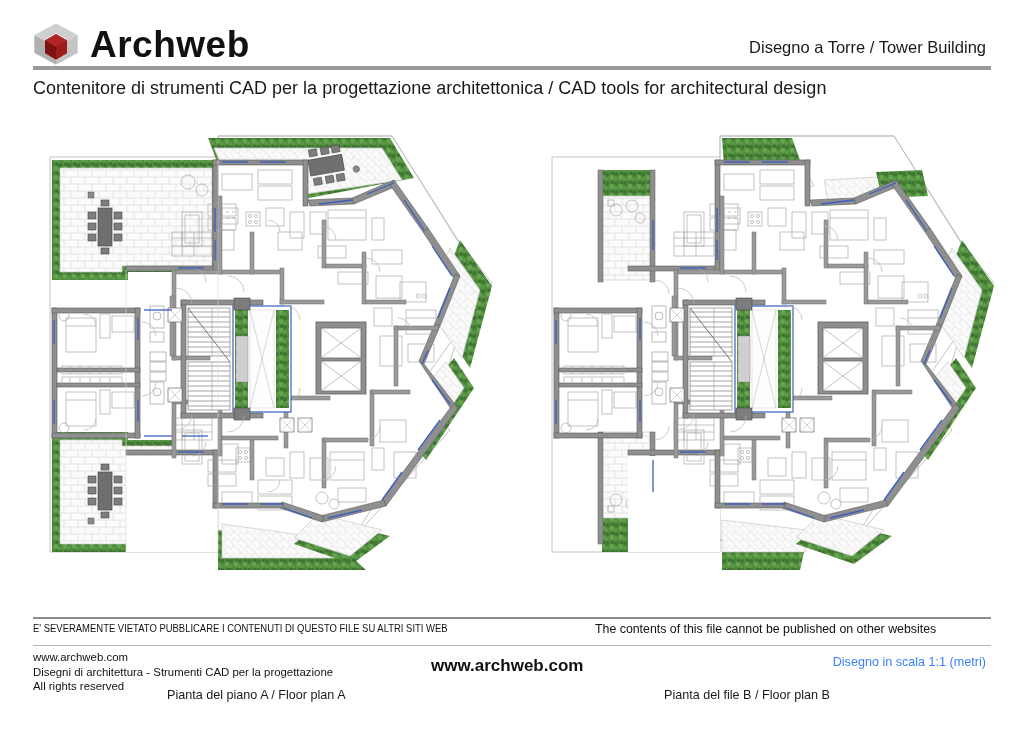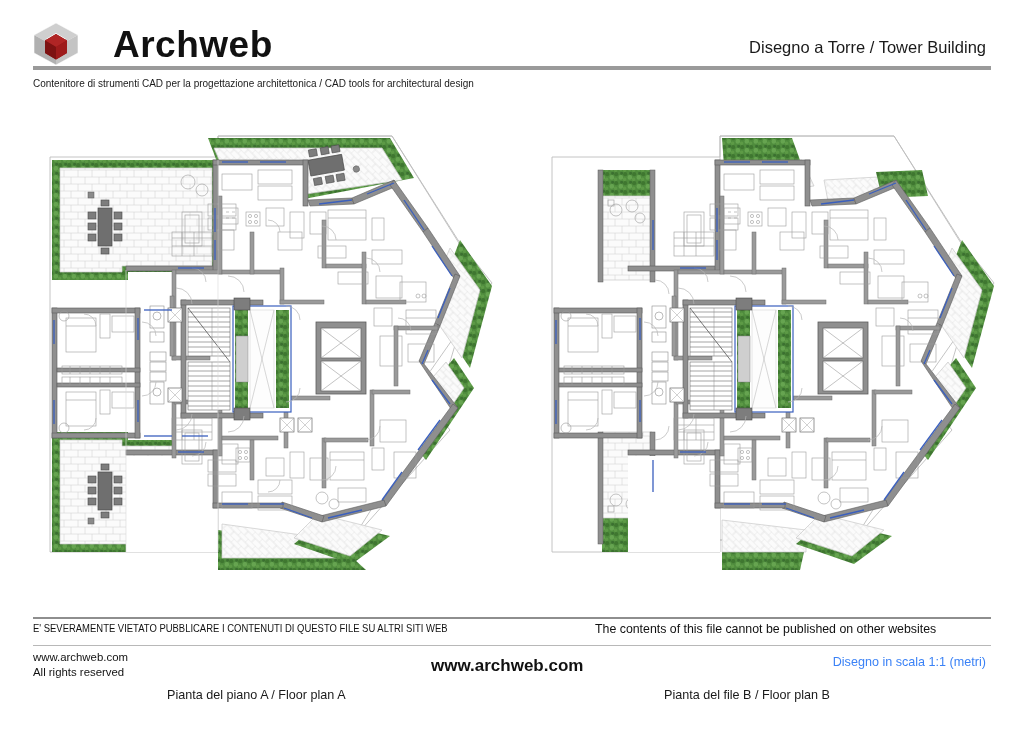--- a/index.html
+++ b/index.html
@@ -16,33 +16,33 @@
   
   .header{
     position:absolute;left:0;top:0;width:1024px;height:70px;
   }
   .logo-wrap{
     position:absolute;left:33px;top:22px;width:46px;height:44px;
   }
   .brand{
     position:absolute;left:90px;top:23px;
     font-size:37px;font-weight:bold;letter-spacing:0.5px;
-    color:#111;line-height:44px;margin-left:23px;
+    color:#111;line-height:44px;
   }
   .doc-title{
     position:absolute;right:38px;top:38px;
     font-size:16.5px;color:#1a1a1a;white-space:nowrap;
   }
   .rule-top{
     position:absolute;left:33px;top:66px;width:958px;height:4px;
     background:#9a9a9a;
   }
   .subtitle{
     position:absolute;left:33px;top:78px;
-    font-size:10px;color:#1a1a1a;white-space:nowrap;text-align:right;
+    font-size:18px;color:#1a1a1a;white-space:nowrap;text-align:right;
   }
 
   
   .plans{position:absolute;left:12px;top:100px;width:1024px;height:480px;padding-left:47px;}
   .plan-box{position:absolute;top:0;width:500px;height:480px;}
   .plan-a{left:10px;}
   .plan-b{left:512px;}
   .plan-box svg{display:block;}
 
   .caption{
@@ -812,20 +812,21 @@
   </div>
 
   <div>
     <div class="rule-warn-top"></div>
     <div class="warn-it">E' SEVERAMENTE VIETATO PUBBLICARE I CONTENUTI DI QUESTO FILE SU ALTRI SITI WEB</div>
     <div class="warn-en">The contents of this file cannot be published on other websites</div>
     <div class="rule-warn-bot"></div>
 
     <div class="foot-left">
       <div>www.archweb.com</div>
+      <div>Disegni di architettura - Strumenti CAD  per la progettazione</div>
       <div>All rights reserved</div>
     </div>
 
     <div class="foot-site">www.archweb.com</div>
     <div class="foot-scale">Disegno in scala 1:1 (metri)</div>
   </div>
 
 </div>
 
 </body></html>

